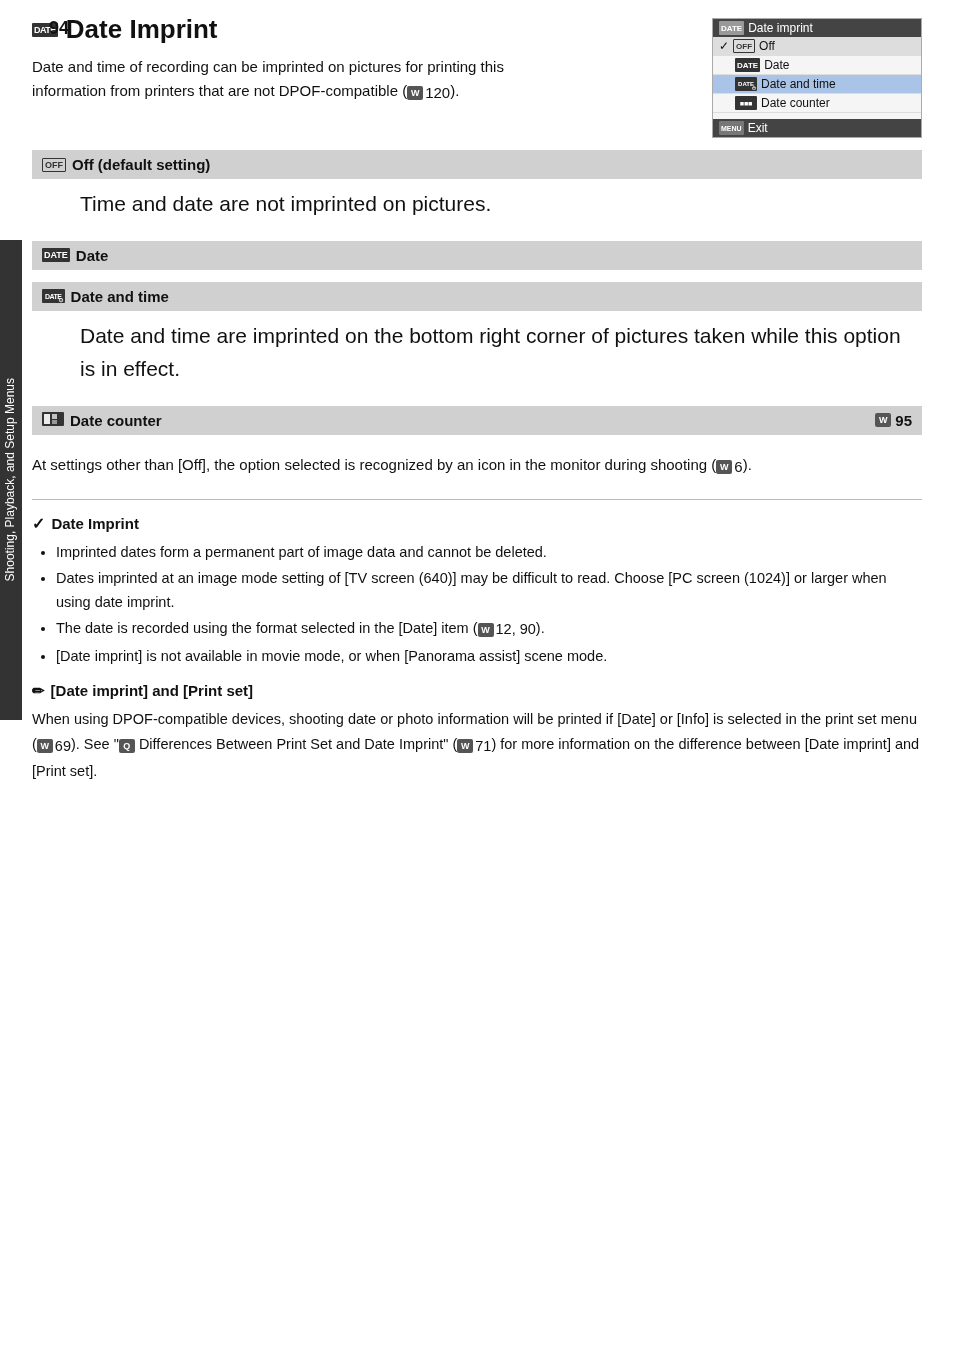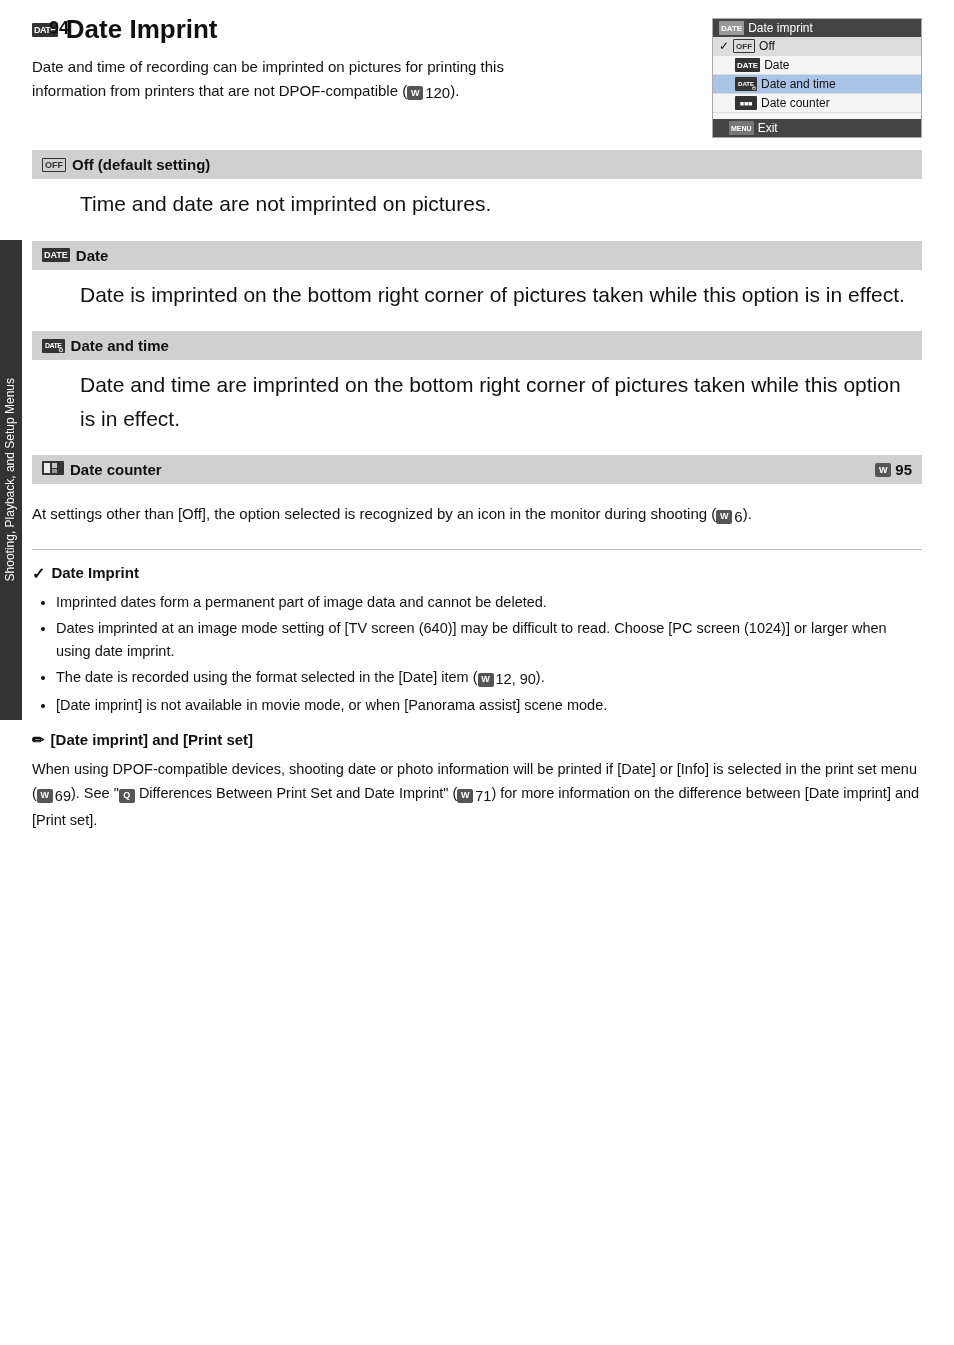--- a/index.html
+++ b/index.html
@@ -105,21 +105,21 @@
     }
     .menu-box-item.selected {
       background: #ddd;
     }
     .menu-box-item.highlighted {
       background: #aac4e8;
     }
     .menu-box-footer {
       background: #444;
       color: #fff;
-      padding: 2px 16px;
+      padding: 2px 6px;
       font-size: 12px;
       margin-top: 2px;
       display: flex;
       align-items: center;
       gap: 4px;
     }
     .checkmark {
       color: #111;
       font-size: 12px;
     }
@@ -305,23 +305,20 @@
     <span class="icon-badge outline" style="font-size:9px;">OFF</span>
     <span>Off (default setting)</span>
   </div>
   <div class="section-body">
     <span>Time and date are not imprinted on pictures.</span>
   </div>
 
   <div class="section-header">
     <span class="icon-badge" style="font-size:9px;">DATE</span>
     <span>Date</span>
-  </div>
-  <div class="section-body">
-    <span>Date is imprinted on the bottom right corner of pictures taken while this option is in effect.</span>
   </div>
 
   <div class="section-header">
     <span style="display:inline-flex;align-items:center;background:#333;color:#fff;font-size:7px;padding:1px 3px;border-radius:1px;min-width:22px;height:14px;position:relative;">
       <span style="line-height:1;letter-spacing:-0.5px;">DATE</span>
       <span style="font-size:6px;position:absolute;bottom:0;right:1px;">⊙</span>
     </span>
     <span>Date and time</span>
   </div>
   <div class="section-body">

